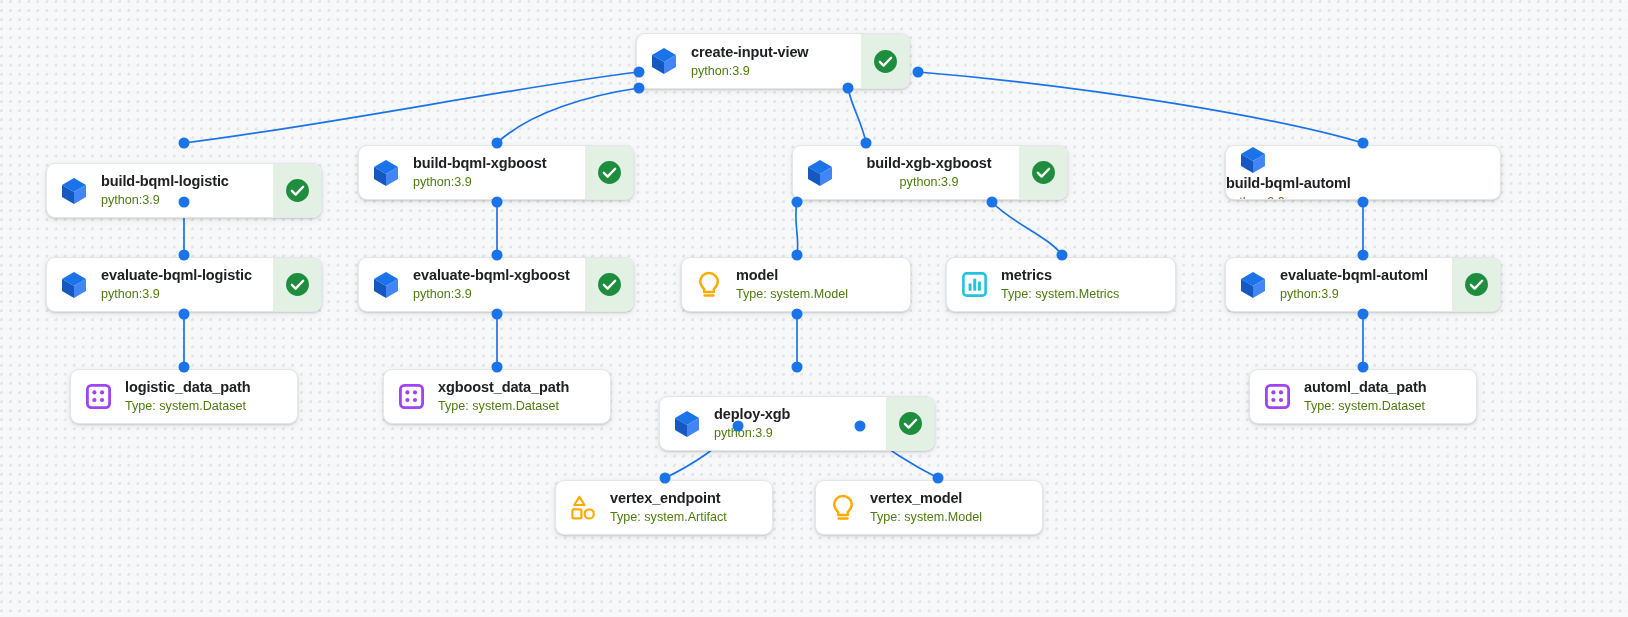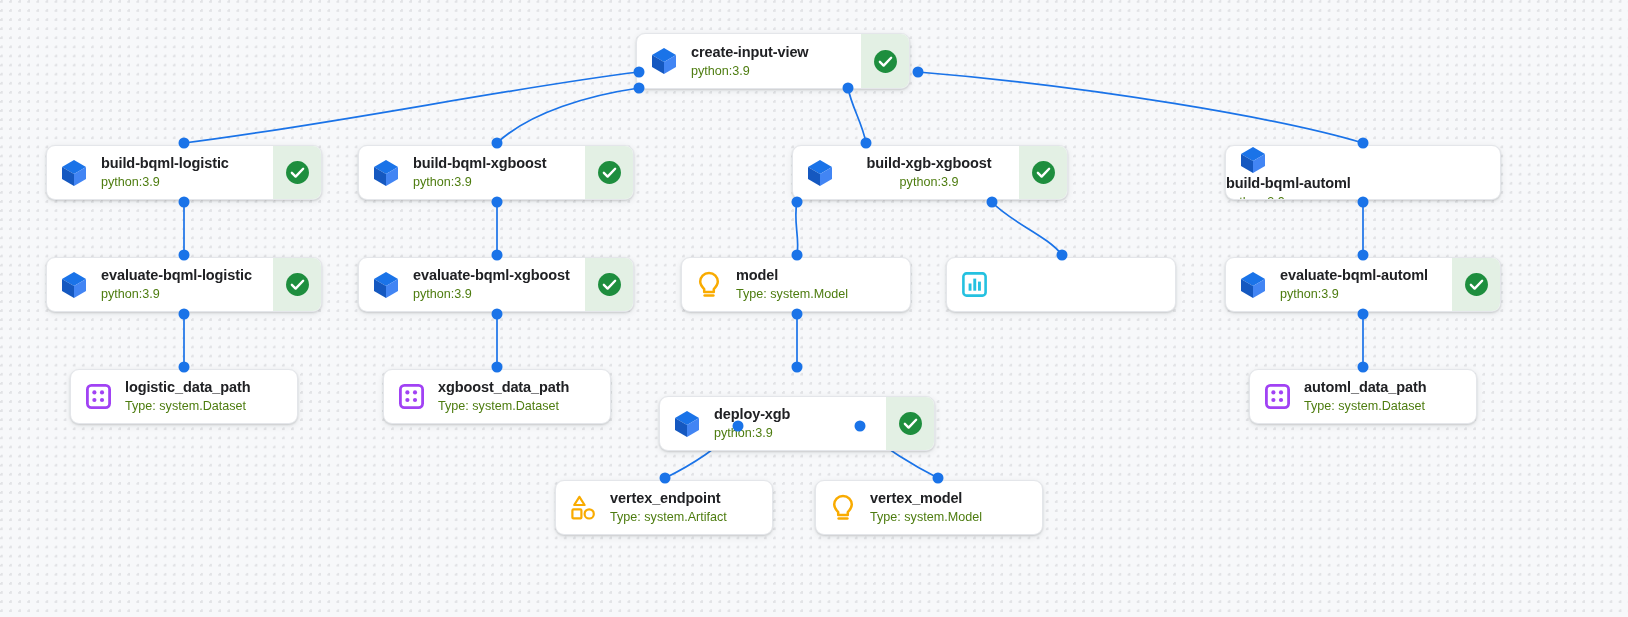--- a/index.html
+++ b/index.html
@@ -126,21 +126,21 @@
         <div class="node-title">create-input-view</div>
         <div class="node-sub">python:3.9</div>
       </div>
       <div class="node-status">
         <svg class="icon" width="25" height="25" viewBox="0 0 24 24">
           <circle cx="12" cy="12" r="11" fill="#1e8e3e"></circle>
           <path d="M6.6 12.3 L10.2 15.9 L17.4 8.4" fill="none" stroke="#ffffff" stroke-width="2.3" stroke-linecap="round" stroke-linejoin="round"></path>
         </svg>
       </div>
     </div>
-    <div class="node" style="left: 46px; top: 145px; width: 276px; height: 55px; justify-content: flex-end;">
+    <div class="node" style="left: 46px; top: 163px; width: 276px; height: 55px; justify-content: flex-end;">
       <div class="node-icon">
         <svg class="icon" width="26" height="28" viewBox="0 0 26 28">
           <path d="M13 1 L25 8 L13 15 L1 8 Z" fill="#1a73e8"></path>
           <path d="M1 8 L13 15 L13 27 L1 20 Z" fill="#1558c0"></path>
           <path d="M25 8 L13 15 L13 27 L25 20 Z" fill="#4285f4"></path>
         </svg>
       </div>
       <div class="node-body">
         <div class="node-title">build-bqml-logistic</div>
         <div class="node-sub">python:3.9</div>
@@ -260,20 +260,24 @@
       </div>
     </div>
     <div class="node" style="left: 946px; top: 257px; width: 230px; height: 55px;">
       <div class="node-icon">
         <svg class="icon" width="25" height="25" viewBox="0 0 25 25">
           <rect x="1.4" y="1.4" width="22.2" height="22.2" rx="3.2" fill="none" stroke="#24c1e0" stroke-width="2.6"></rect>
           <rect x="6.6" y="11.5" width="2.9" height="7.2" fill="#24c1e0"></rect>
           <rect x="11.3" y="6.6" width="2.9" height="12.1" fill="#24c1e0"></rect>
           <rect x="16" y="9.6" width="2.9" height="9.1" fill="#24c1e0"></rect>
         </svg>
+      </div>
+      <div class="node-body">
+        <div class="node-title">metrics</div>
+        <div class="node-sub">Type: system.Metrics</div>
       </div>
     </div>
     <div class="node" style="left: 1225px; top: 257px; width: 276px; height: 55px;">
       <div class="node-icon">
         <svg class="icon" width="26" height="28" viewBox="0 0 26 28">
           <path d="M13 1 L25 8 L13 15 L1 8 Z" fill="#1a73e8"></path>
           <path d="M1 8 L13 15 L13 27 L1 20 Z" fill="#1558c0"></path>
           <path d="M25 8 L13 15 L13 27 L25 20 Z" fill="#4285f4"></path>
         </svg>
       </div>

